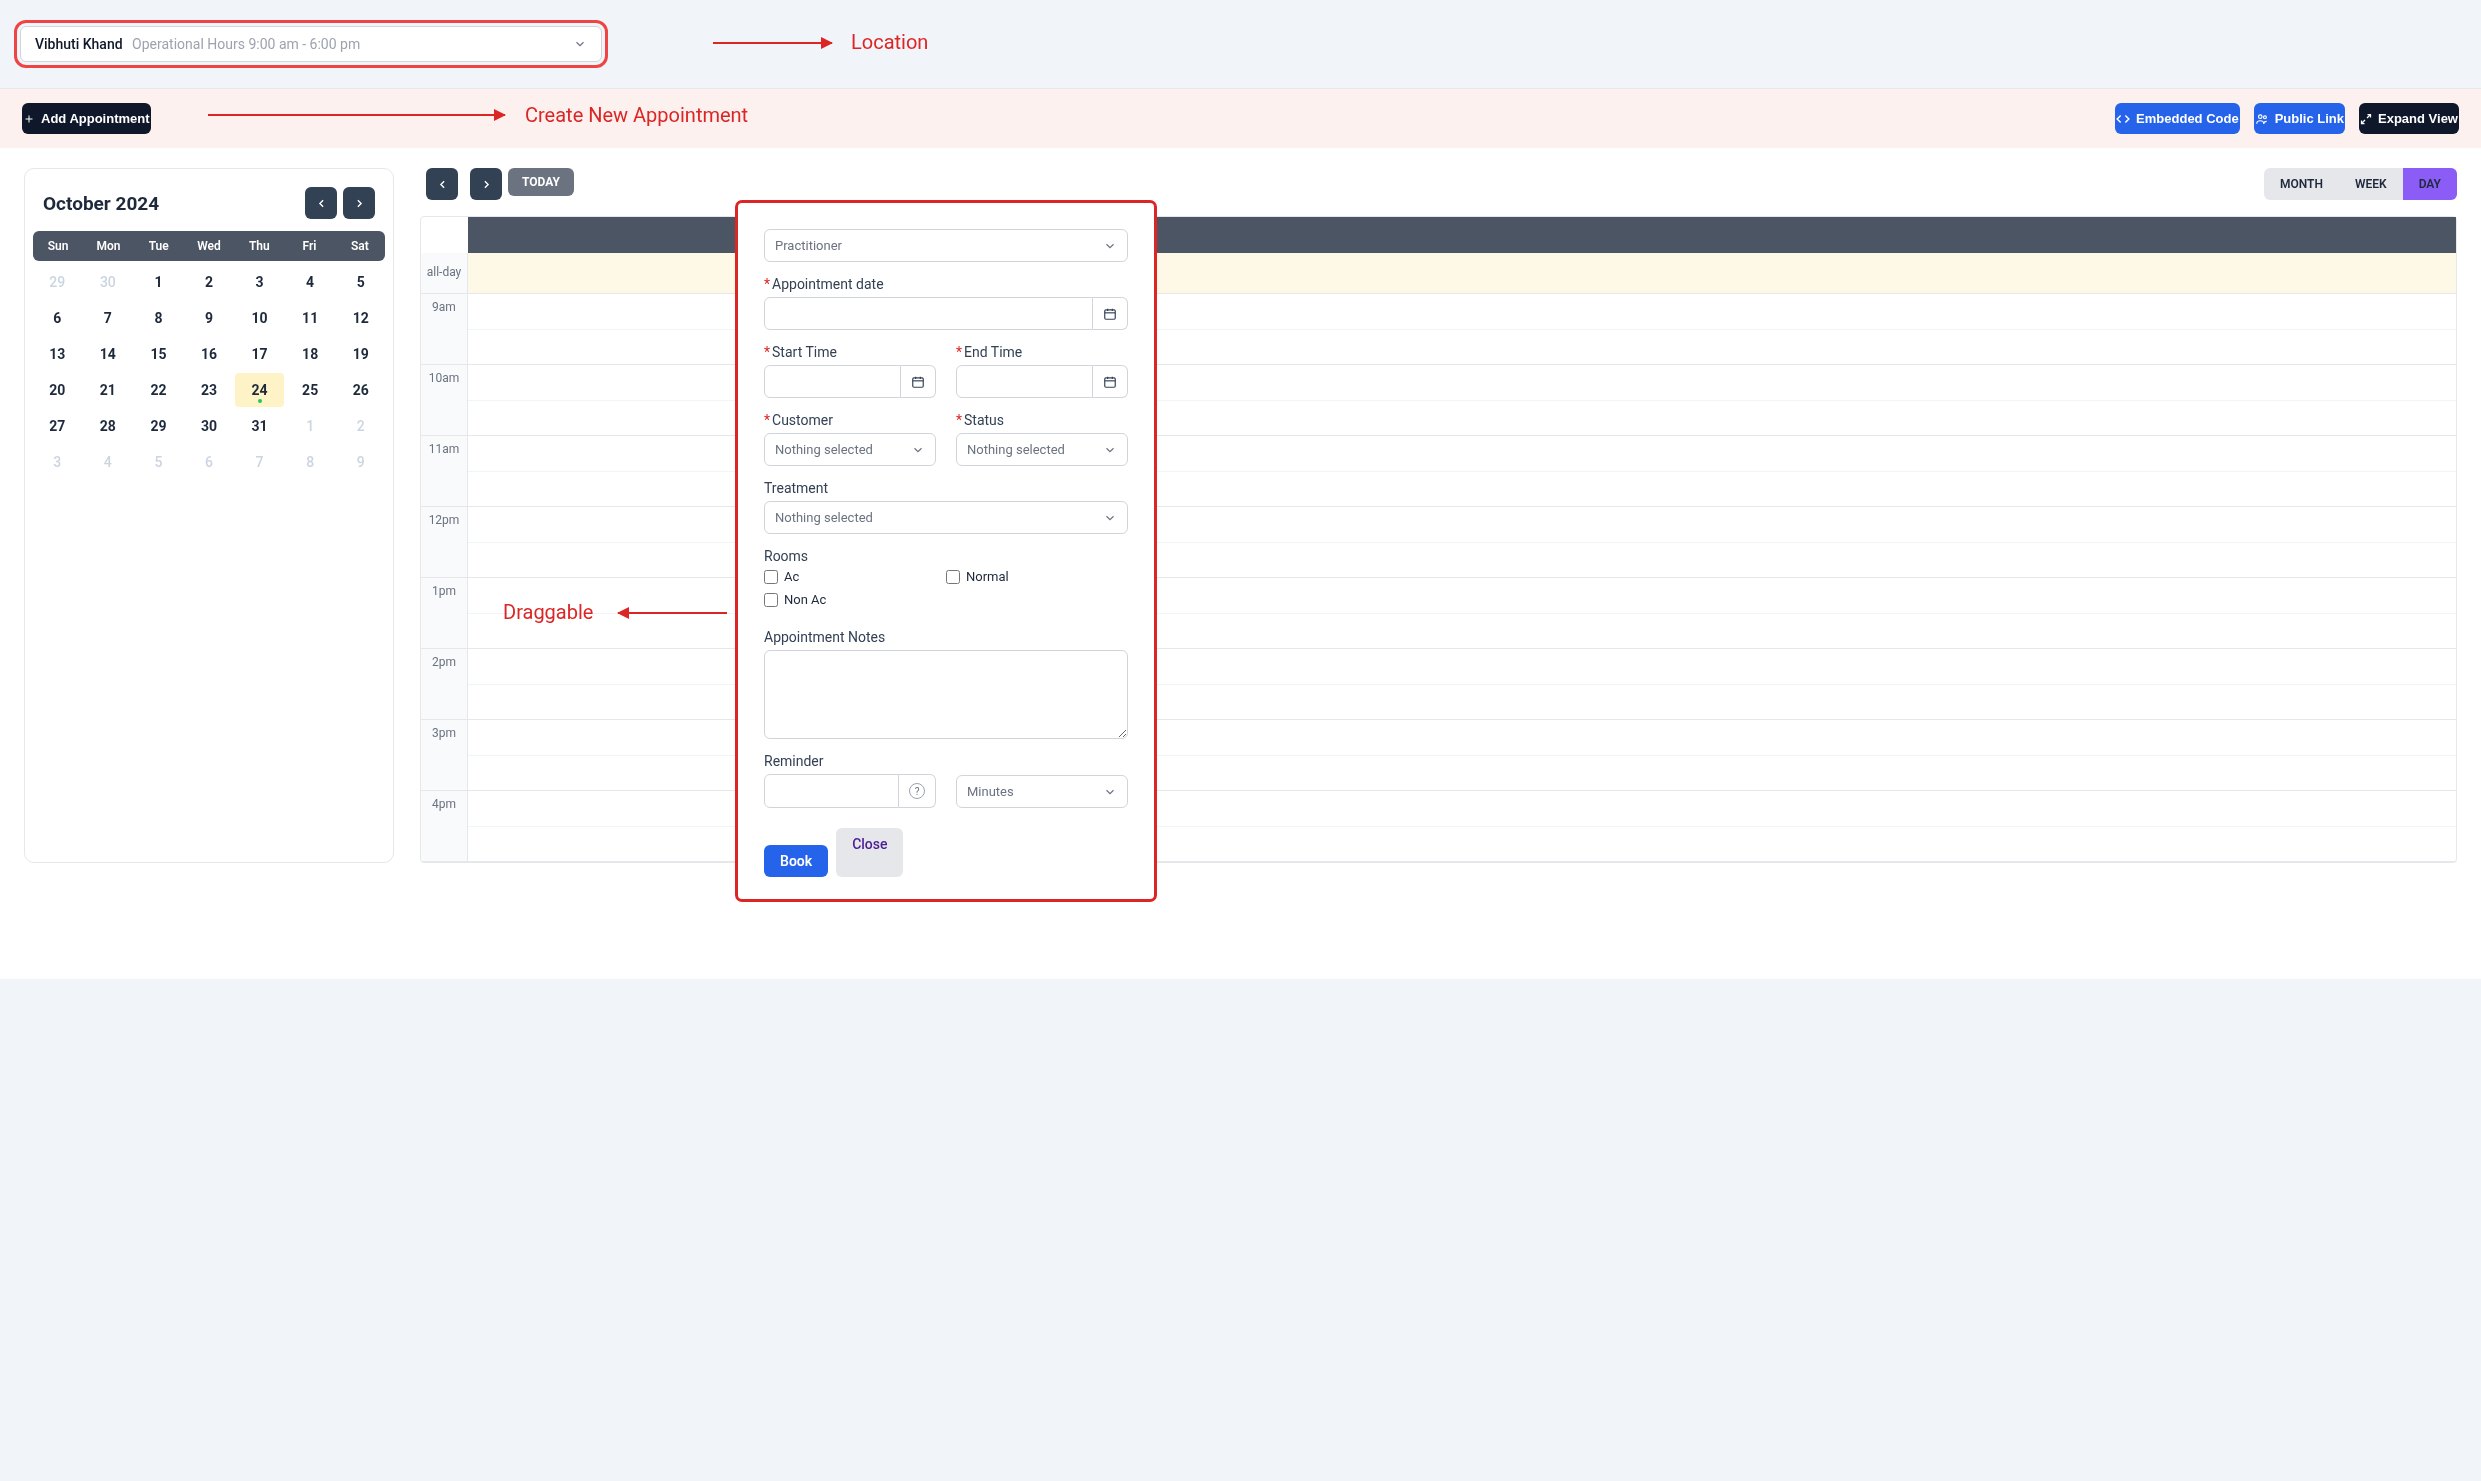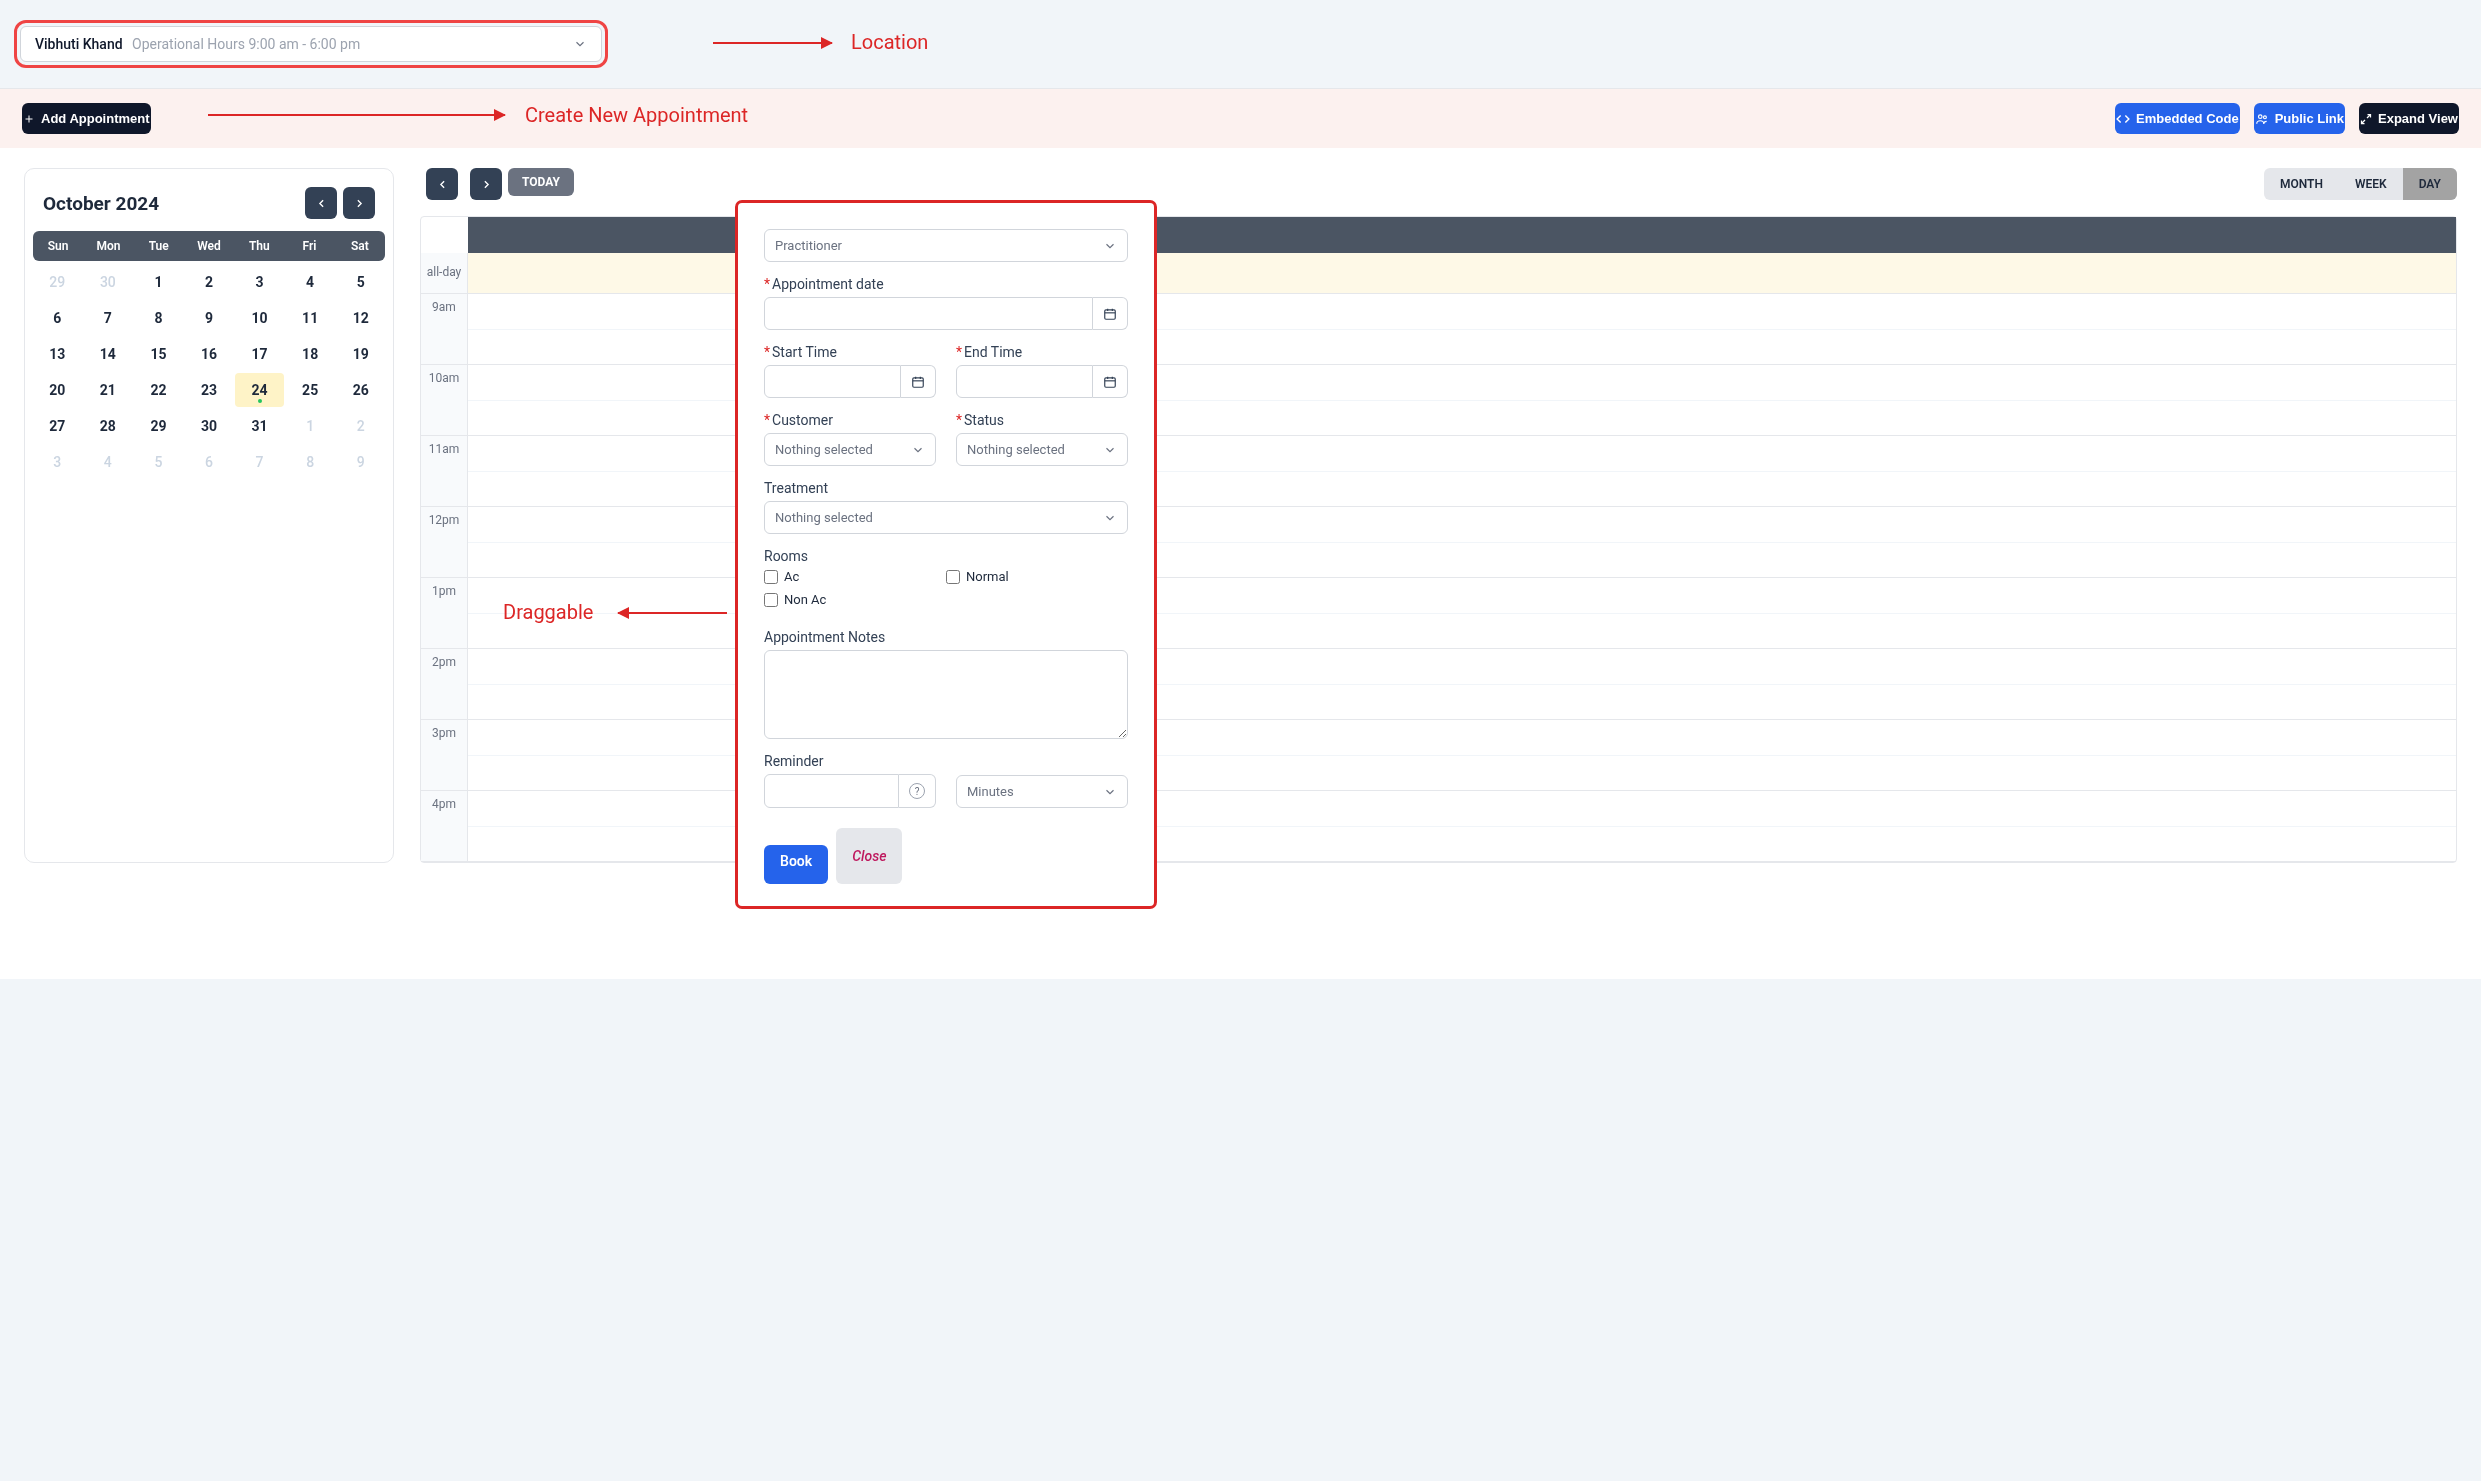--- a/index.html
+++ b/index.html
@@ -179,21 +179,21 @@
   background: #e5e7eb;
   border-radius: 6px;
   overflow: hidden;
 }
 .view-toggle > div {
   padding: 9px 16px;
   font-size: 12px;
   font-weight: 600;
   cursor: pointer;
 }
-.view-toggle > div.active { background: #a3a3a3; }
+.view-toggle > div.active { background: #8b5cf6; }
 
 .grid-wrap {
   border: 1px solid #e5e7eb;
   border-radius: 4px;
 }
 .grid-header {
   height: 36px;
   background: #4b5563;
   margin-left: 47px;
 }
@@ -254,21 +254,21 @@
   display: flex; align-items: center;
   background: #fff;
 }
 .cal-icon { width: 14px; height: 14px; stroke: #334155; stroke-width: 2; fill: none; }
 textarea.form-control { height: 89px; resize: both; }
 .checkbox-row { display: flex; align-items: center; gap: 6px; font-size: 13px; margin-bottom: 8px; }
 .checkbox-row input { width: 14px; height: 14px; }
 .check-grid { display: grid; grid-template-columns: 1fr 1fr; }
 .actions { display: flex; gap: 8px; margin-top: 6px; }
 .btn-primary { background: #2563eb; color: #fff; padding: 8px 16px; border-radius: 6px; font-weight: 600; cursor: pointer; margin-top: 17px; }
-.btn-light { background: #e5e7eb; color: #be185d; padding: 20px 16px; border-radius: 6px; font-weight: 500; cursor: pointer; font-style: italic; }
+.btn-light { background: #e5e7eb; color: #4c1d95; padding: 8px 16px; border-radius: 6px; font-weight: 500; cursor: pointer; }
 
 .help-icon {
   width:16px; height:16px; border:1px solid #9ca3af; border-radius:50%;
   display:inline-flex; align-items:center; justify-content:center;
   font-size:10px; color:#6b7280;
 }
 </style>
 </head>
 <body>
 

